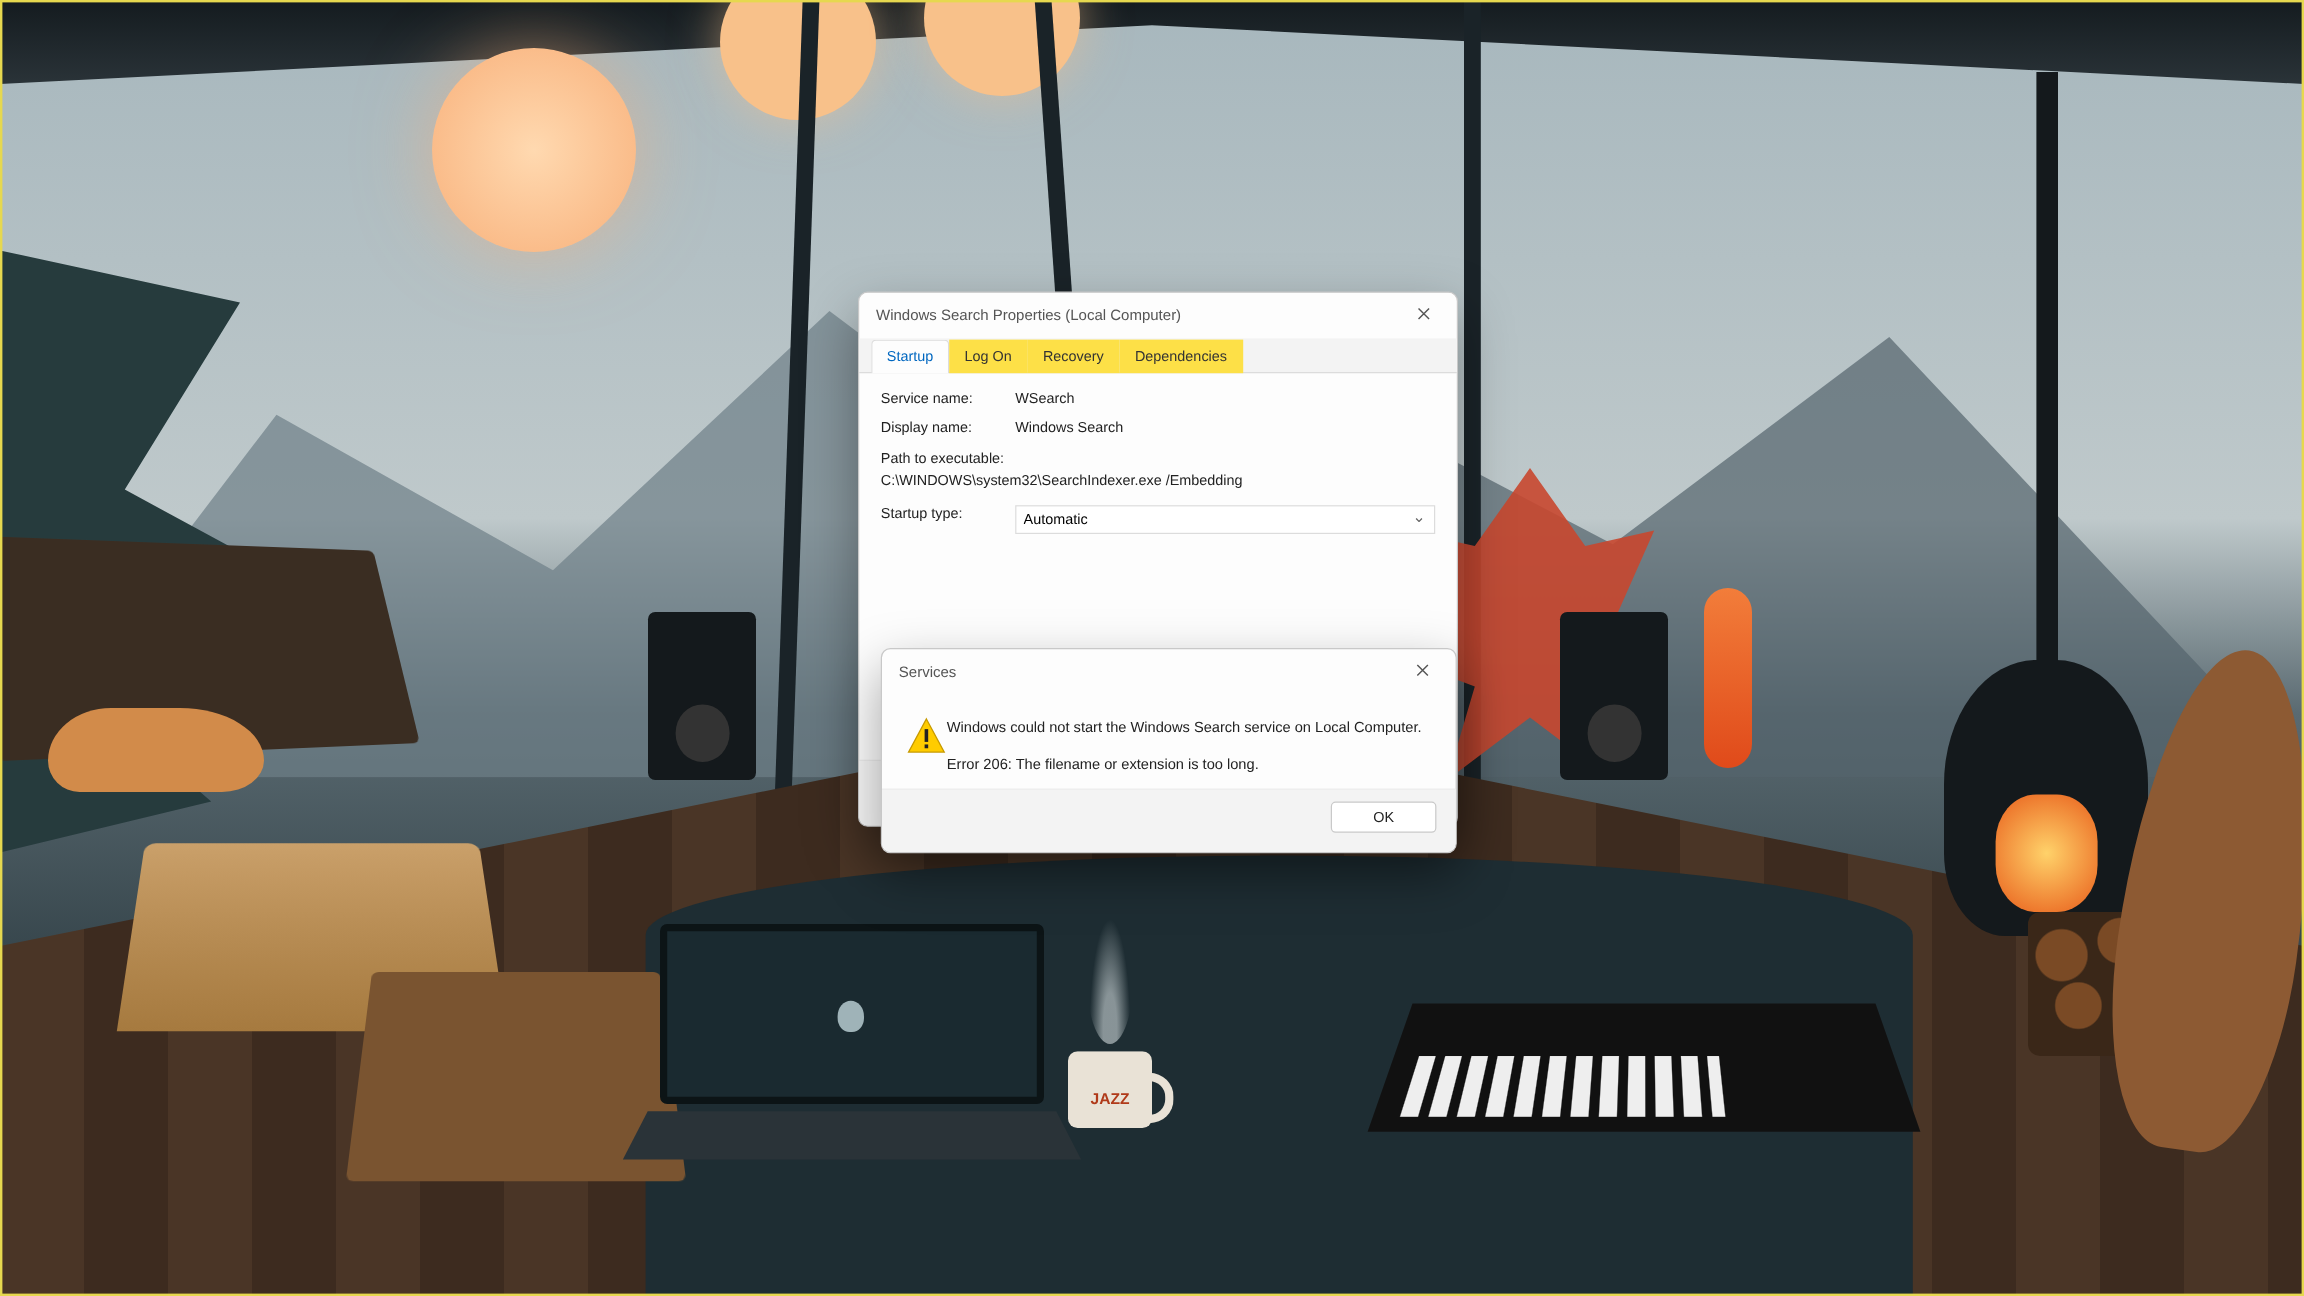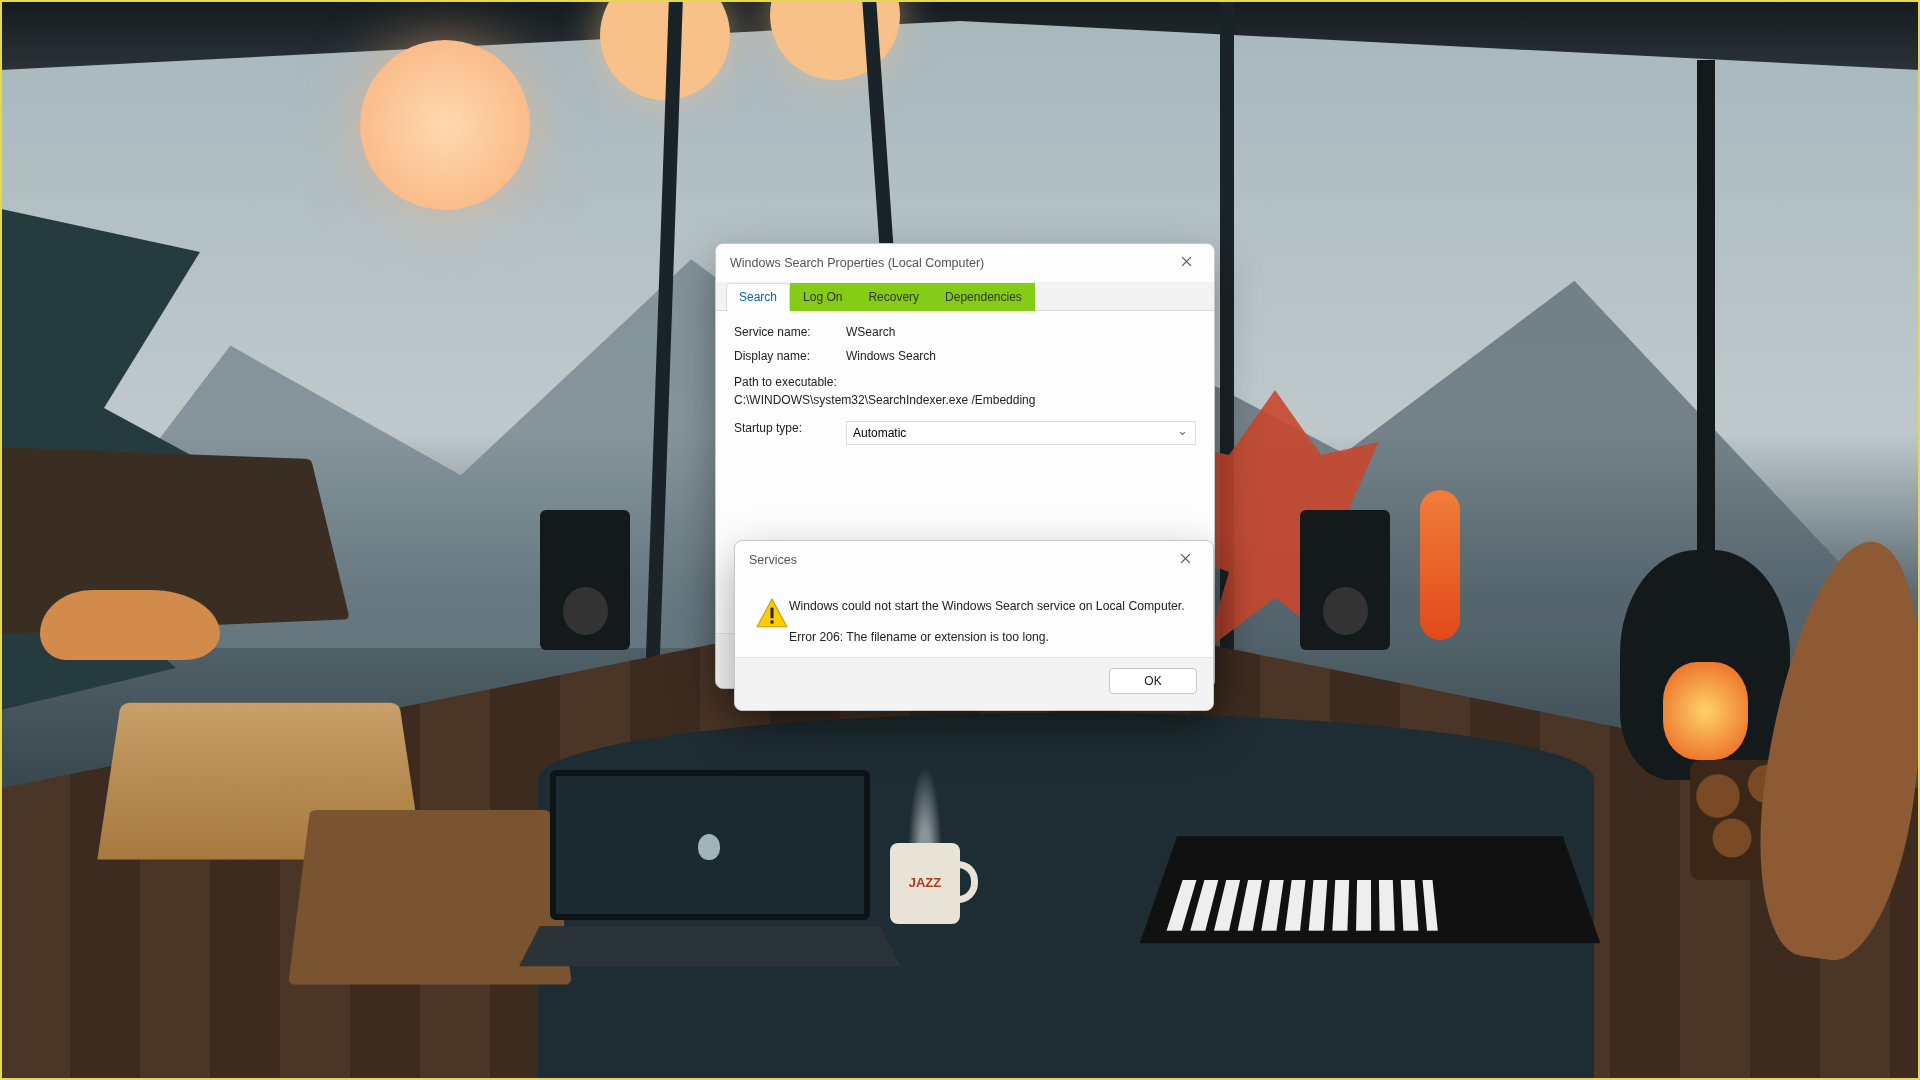--- a/index.html
+++ b/index.html
@@ -68,21 +68,21 @@
   .keys{position:absolute; right:340px; bottom:120px; width:420px; height:150px;
         background:#111; transform:perspective(600px) rotateX(45deg);}
   .keys::before{content:""; position:absolute; left:5%; bottom:10%; width:60%; height:45%;
         background:repeating-linear-gradient(90deg,#eee 0 14px,#111 14px 22px);}
   .laptop{position:absolute; left:550px; bottom:100px; width:320px; height:210px;}
   .laptop .screen{position:absolute; inset:0 0 60px 0; background:#1a2a30; border:6px solid #0c1416; border-radius:6px;}
   .laptop .screen::after{content:""; position:absolute; left:46%; top:42%; width:22px; height:26px;
          background:#9fb3b8; border-radius:50% 50% 45% 45%;}
   .laptop .base{position:absolute; left:-20px; right:-20px; bottom:0; height:70px;
          background:#2a3338; transform:perspective(500px) rotateX(55deg);}
-  .mug{position:absolute; left:890px; bottom:156px; width:70px; height:81px;
+  .mug{position:absolute; left:890px; bottom:140px; width:70px; height:64px;
        background:#e9e2d6; border-radius:8px;}
   .mug::after{content:""; position:absolute; right:-18px; top:18px; width:22px; height:28px;
        border:7px solid #e9e2d6; border-left:none; border-radius:0 20px 20px 0;}
   .turntable{position:absolute; left:0; top:440px; width:350px; height:190px;
        background:#3a2d22; transform:perspective(700px) rotateY(18deg) rotateX(25deg);
        border-radius:6px;}
   .cat{position:absolute; left:40px; top:590px; width:180px; height:70px;
        background:#d28b4a; border-radius:60px 80px 40px 30px / 50px 50px 30px 30px;}
   .chair{position:absolute; left:110px; bottom:210px; width:300px; height:190px;
        background:linear-gradient(#caa06a,#a67a3f); border-radius:10px 10px 0 0;
@@ -125,21 +125,21 @@
     border-radius:4px; color:#555;
   }
   .dialog .tabs {
     display:flex; gap:0; padding: 0 10px;
     border-bottom:1px solid #dcdcdc; background:#f3f3f3;
     border-radius:0;
   }
   .dialog .tab {
     padding:6px 12px 7px; font-size:12px; color:#333;
     border:1px solid transparent; border-bottom:none;
-    position:relative; top:1px; background:#84cc16;
+    position:relative; top:1px; background:#fde047;
   }
   .dialog .tab.active {
     background:#fdfdfd; border-color:#dcdcdc; color:#0067c0;
     border-radius:4px 4px 0 0;
   }
   .dialog .body { padding: 14px 18px 6px; font-size:12px; }
   .dialog .row { display:flex; align-items:flex-start; margin-bottom:10px;justify-content:space-between; }
   .dialog .row .lbl { width:112px; flex:none; color:#222; }
   .dialog .row .val { flex:1; color:#222; }
   .dialog .descbox {
@@ -239,21 +239,21 @@
       <div class="close">
         <span>
           <svg width="11" height="11" viewBox="0 0 10 10">
               <path d="M1 1 L9 9 M9 1 L1 9" stroke="currentColor" stroke-width="1.1"></path>
             </svg>
         </span>
       </div>
     </div>
 
     <div class="tabs">
-      <div class="tab active"><span>Search</span></div>
+      <div class="tab active"><span>Startup</span></div>
       <div class="tab"><span>Log On</span></div>
       <div class="tab"><span>Recovery</span></div>
       <div class="tab"><span>Dependencies</span></div>
     </div>
 
     <div class="body">
       <div class="row">
         <div class="lbl">Service name:</div>
         <div class="val">WSearch</div>
       </div>

